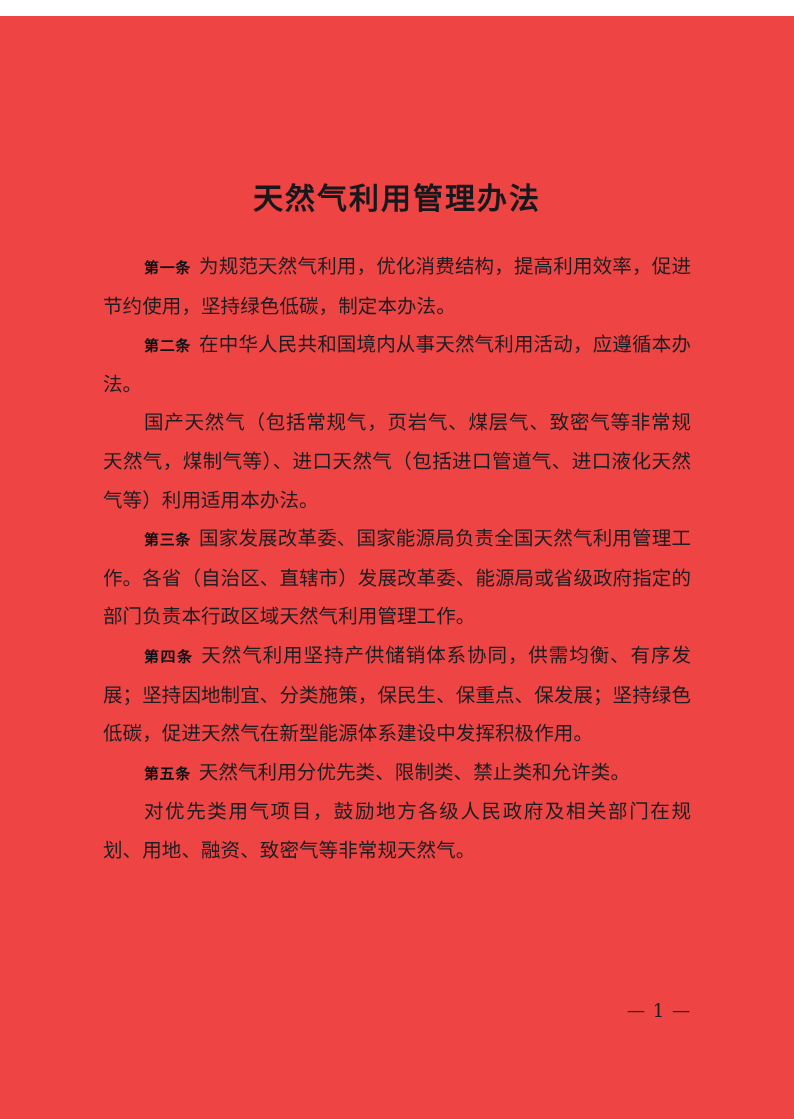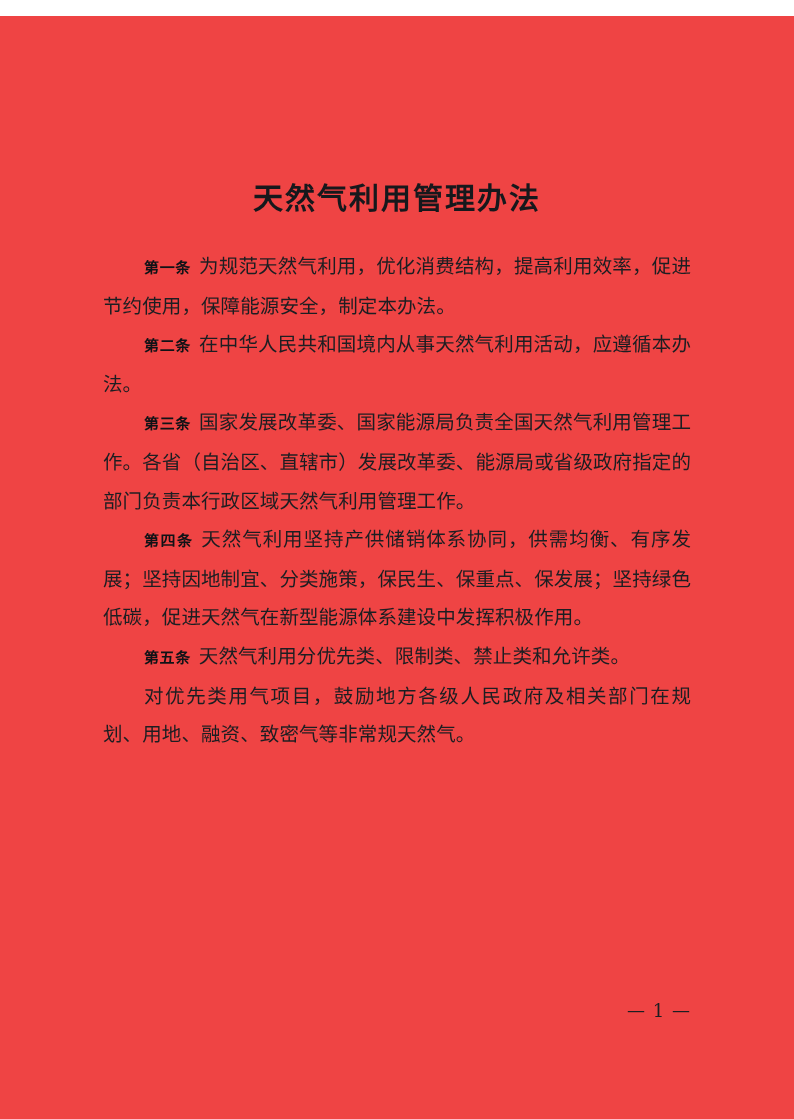--- a/index.html
+++ b/index.html
@@ -80,22 +80,23 @@
   }
 </style>
 </head>
 <body>
 
 <div class="page">
 
   <h1 class="doc-title">天然气利用管理办法</h1>
 
   <div class="body-block">
-      <p class="para"><span class="art-label">第一条</span><span>为规范天然气利用，优化消费结构，提高利用效率，促进节约使用，保障能源安全，制定本办法。</span></p>
+      <p class="para"><span class="art-label">第一条</span><span>为规范天然气利用，优化消费结构，提高利用效率，促进节约使用，坚持绿色低碳，制定本办法。</span></p>
       <p class="para"><span class="art-label">第二条</span><span>在中华人民共和国境内从事天然气利用活动，应遵循本办法。</span></p>
+      <p class="para"><span>国产天然气（包括常规气，页岩气、煤层气、致密气等非常规天然气，煤制气等）、进口天然气（包括进口管道气、进口液化天然气等）利用适用本办法。</span></p>
       <p class="para"><span class="art-label">第三条</span><span>国家发展改革委、国家能源局负责全国天然气利用管理工作。各省（自治区、直辖市）发展改革委、能源局或省级政府指定的部门负责本行政区域天然气利用管理工作。</span></p>
       <p class="para"><span class="art-label">第四条</span><span>天然气利用坚持产供储销体系协同，供需均衡、有序发展；坚持因地制宜、分类施策，保民生、保重点、保发展；坚持绿色低碳，促进天然气在新型能源体系建设中发挥积极作用。</span></p>
       <p class="para"><span class="art-label">第五条</span><span>天然气利用分优先类、限制类、禁止类和允许类。</span></p>
       <p class="para"><span>对优先类用气项目，鼓励地方各级人民政府及相关部门在规划、用地、融资、致密气等非常规天然气。</span></p>
     </div>
 
   <div class="page-footer">— 1 —</div>
 
 </div>
 

